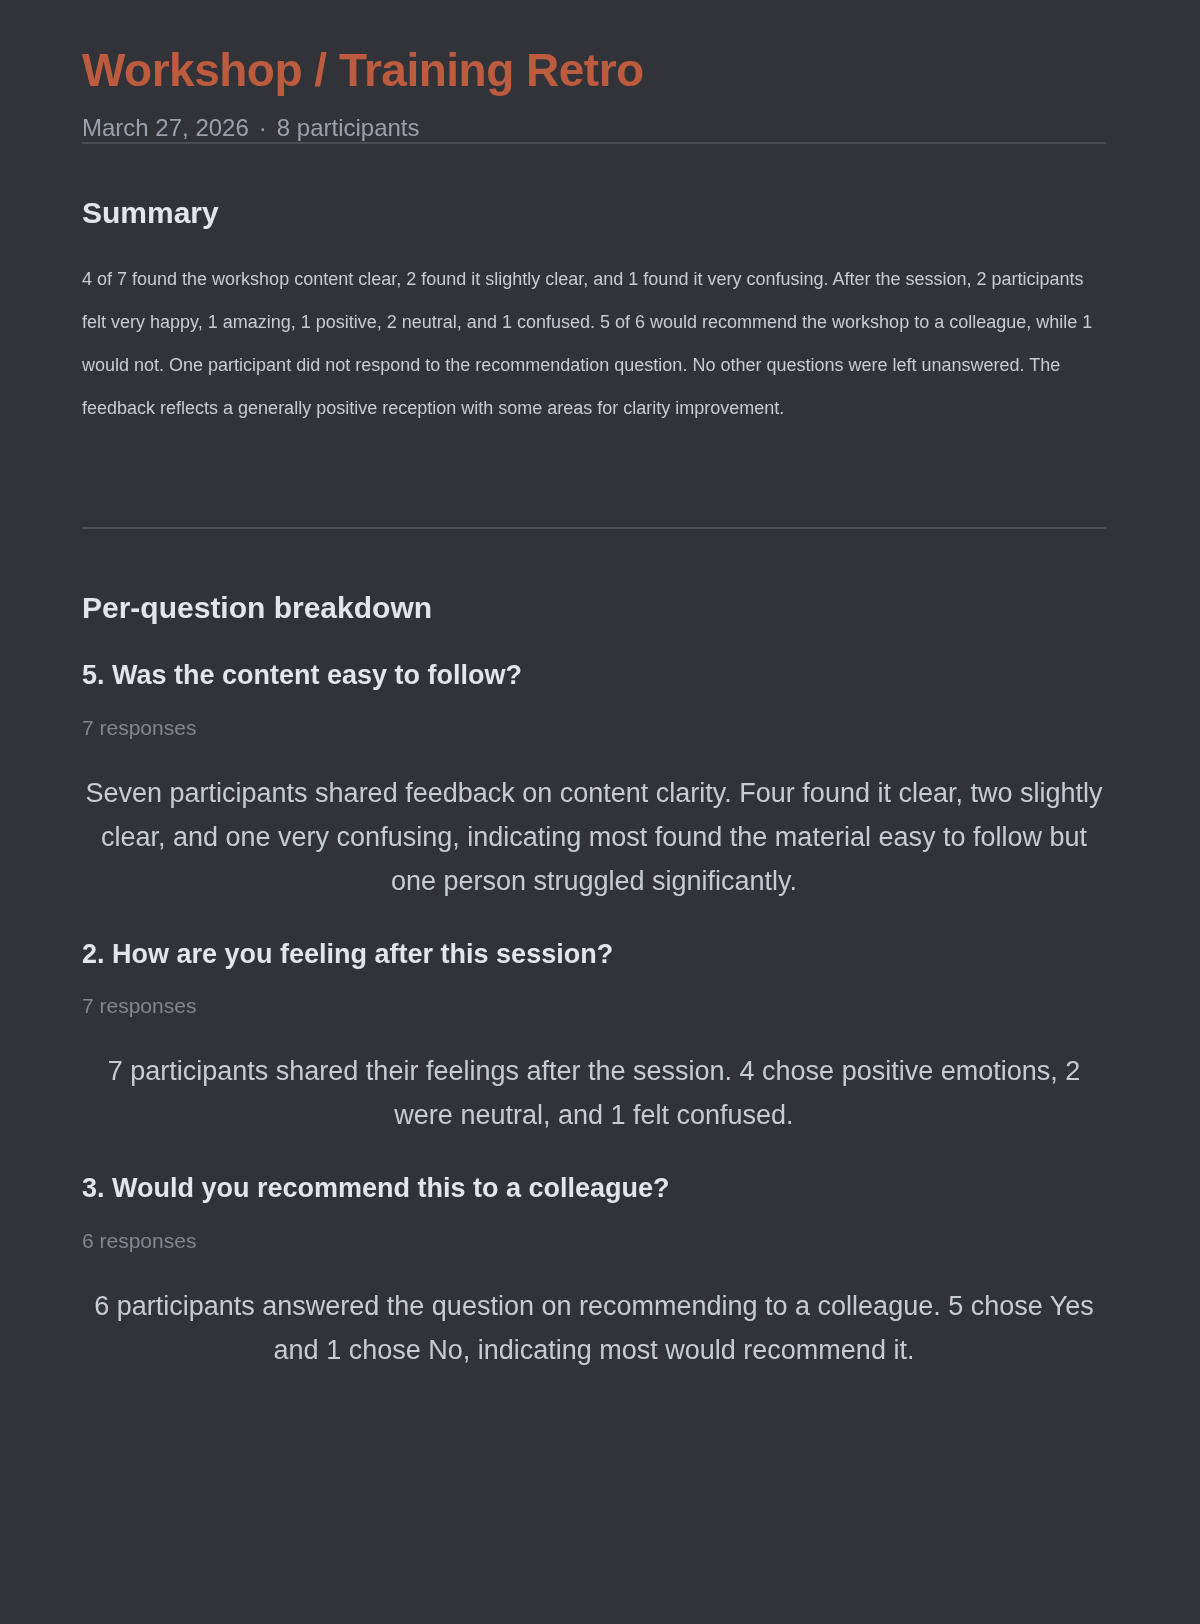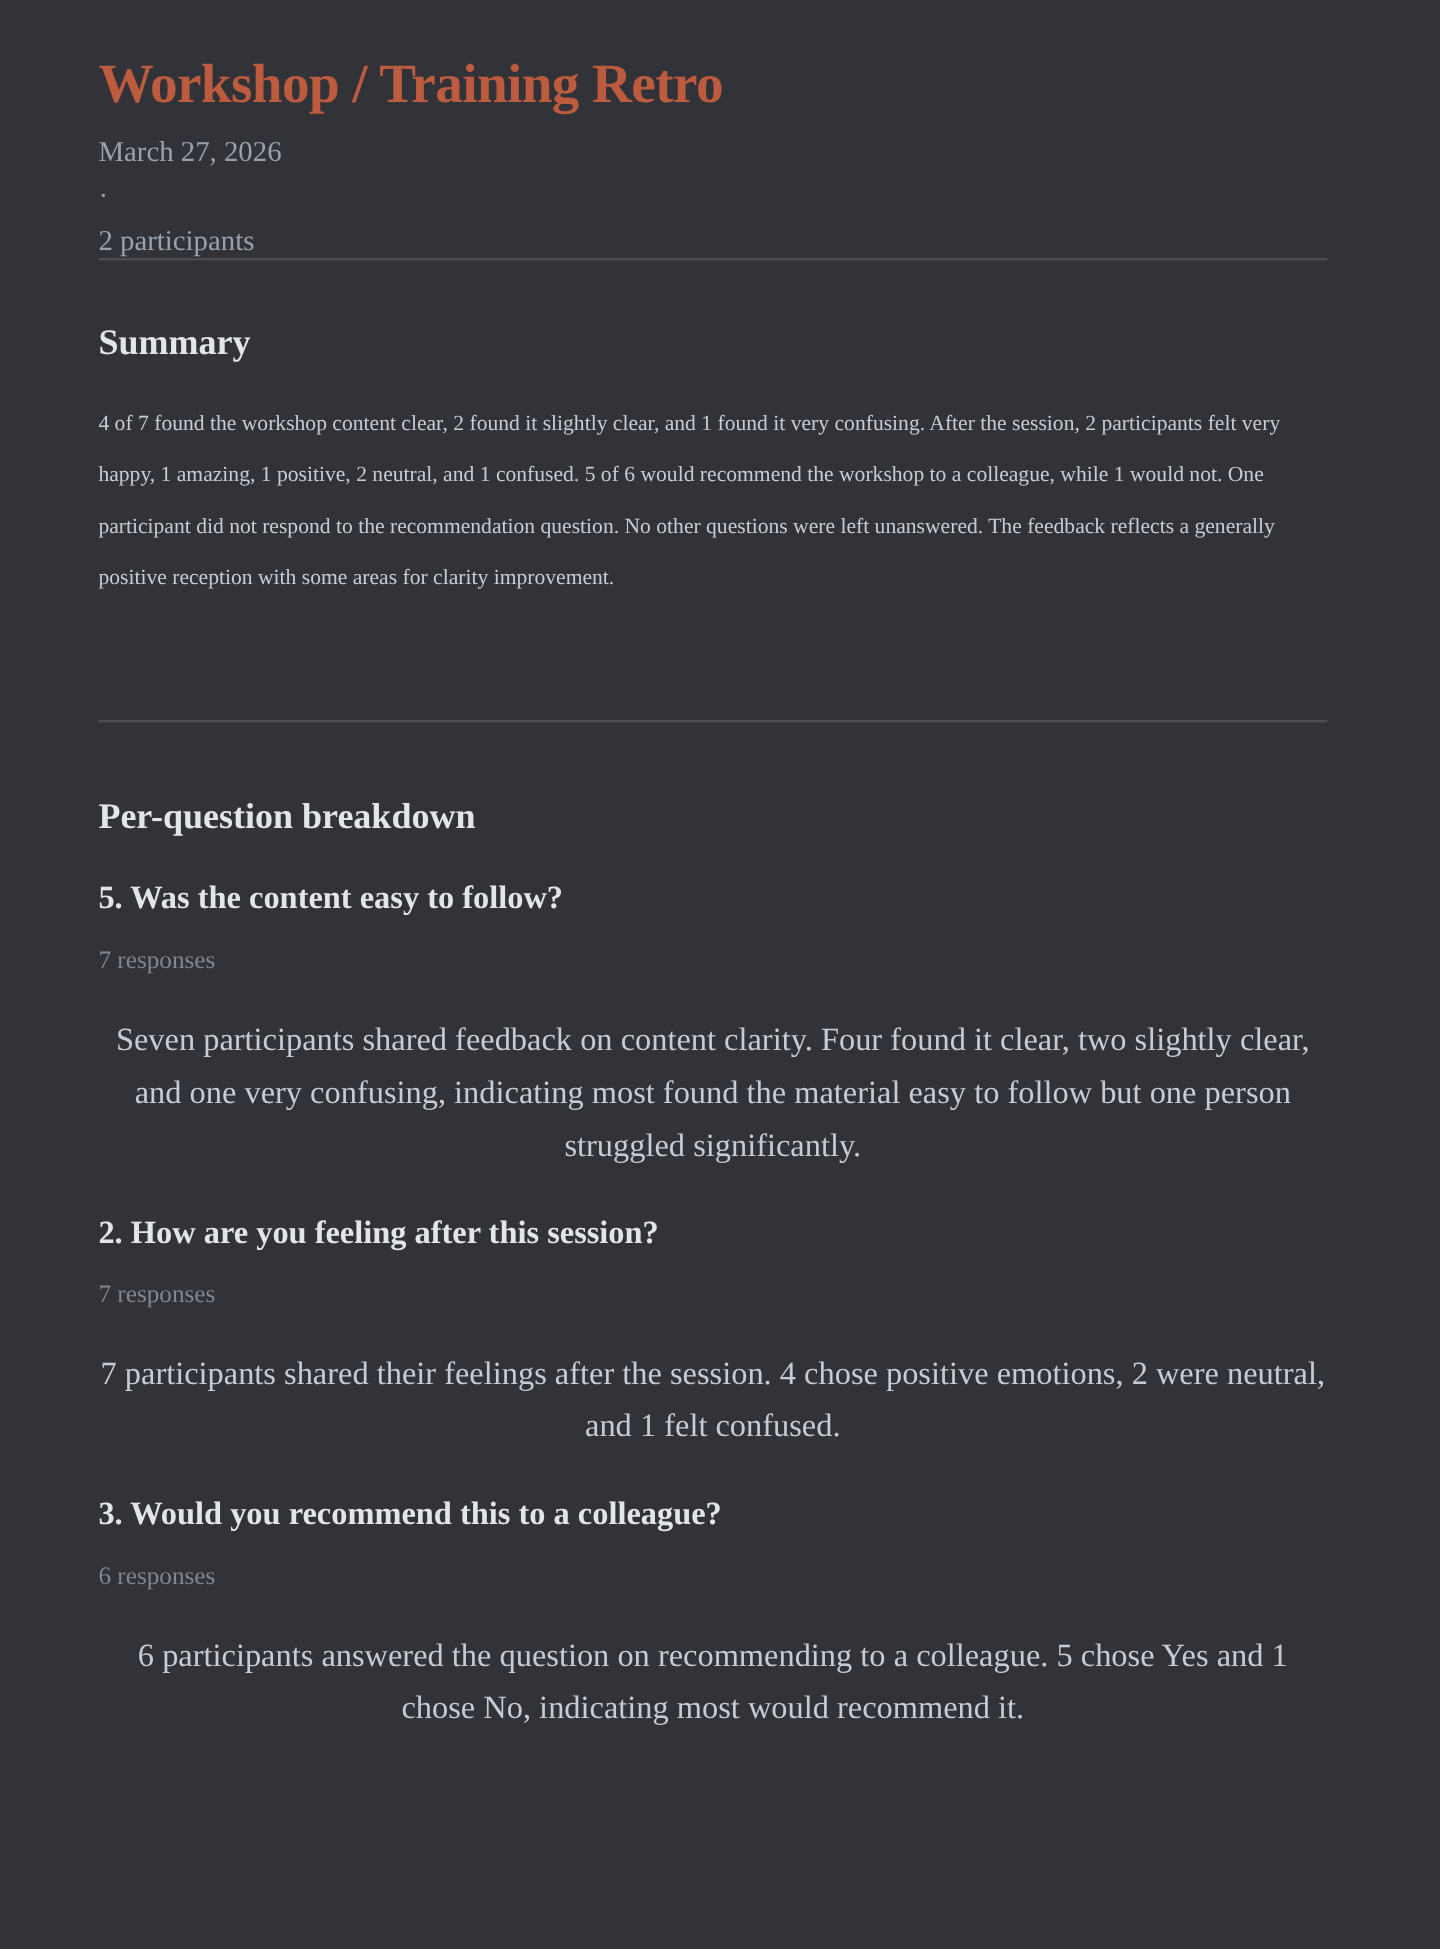--- a/index.html
+++ b/index.html
@@ -18,38 +18,36 @@
   }
   body {
     width: 1200px;
     min-height: 1624px;
     background: var(--background);
     font-family: "Liberation Sans", "DejaVu Sans", sans-serif;
     color: var(--body-text);
   }
   .page {
     padding: 46px 94px 40px 82px; 
-    font-family: Liberation Serif, serif;
   }
   .page-title {
     margin: 0;
     font-size: 46px;
     line-height: 1.05;
     font-weight: 700;
     letter-spacing: -0.5px;
     color: var(--accent-title);
   }
   .meta {
     display: flex;
     align-items: baseline;
     gap: 10px;
     margin-top: 20px;
     font-size: 24px;
     color: var(--meta-text);
-    flex-direction: column;
   }
   hr.divider {
     border: none;
     border-top: 2px solid var(--divider);
     margin: 0;
   }
   .divider-top { margin-top: 61px; }
   .section-heading {
     margin: 52px 0 0;
     font-size: 30px;
@@ -91,21 +89,21 @@
 </head>
 <body>
 
 <div class="page">
 
   <header>
     <h1 class="page-title">Workshop / Training Retro</h1>
     <div class="meta">
       <span>March 27, 2026</span>
       <span>·</span>
-      <span>2 participants</span>
+      <span>8 participants</span>
     </div>
   </header>
 
   <hr class="divider divider-top">
 
   <section class="summary-section">
     <h2 class="section-heading">Summary</h2>
     <p class="summary-body">4 of 7 found the workshop content clear, 2 found it slightly clear, and 1 found it very confusing. After the session, 2 participants felt very happy, 1 amazing, 1 positive, 2 neutral, and 1 confused. 5 of 6 would recommend the workshop to a colleague, while 1 would not. One participant did not respond to the recommendation question. No other questions were left unanswered. The feedback reflects a generally positive reception with some areas for clarity improvement.</p>
   </section>
 

